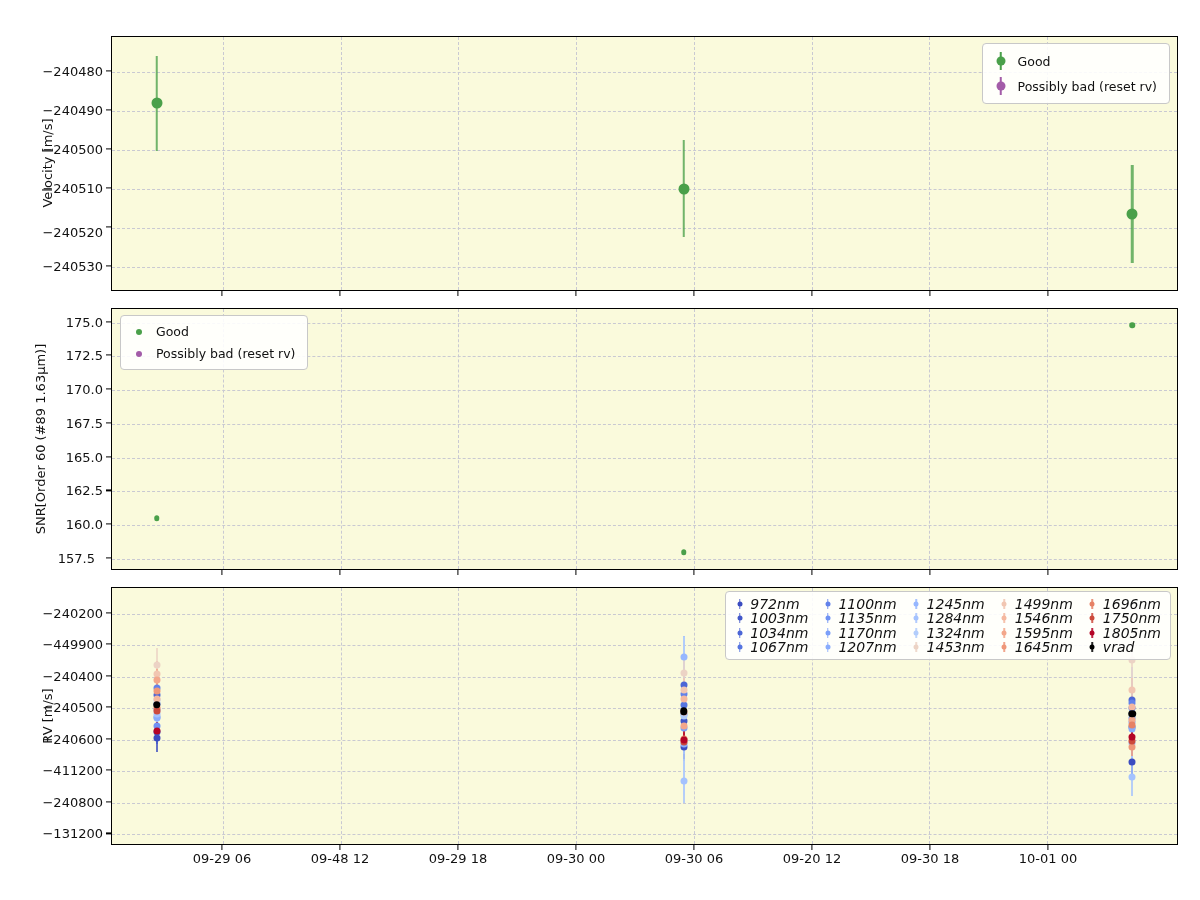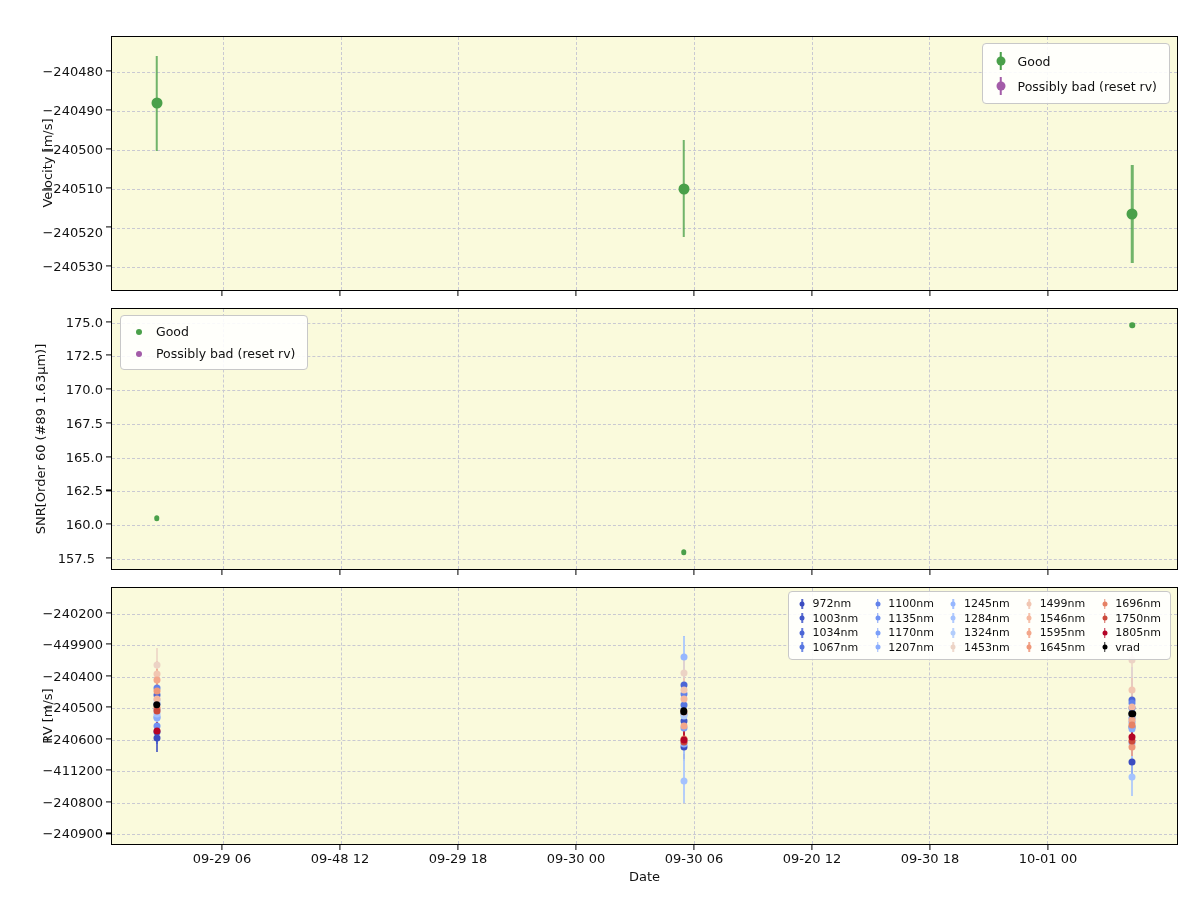--- a/index.html
+++ b/index.html
@@ -37,33 +37,32 @@
            transform:translate(-50%,-50%);}
   .dotm{width:6px;height:6px;border-radius:50%;display:inline-block;margin:0 3px;}
   .legend-rv{right:6px;top:3px;padding:5px 9px;display:grid;
              grid-template-rows:repeat(4,13.5px);grid-auto-flow:column;
              column-gap:15px;row-gap:1px;align-items:center;}
   .litem{display:flex;align-items:center;gap:6px;}
   .m{position:relative;width:9px;height:12px;flex:0 0 9px;}
   .mline{position:absolute;left:50%;top:1px;bottom:1px;width:1.5px;transform:translateX(-50%);opacity:.85;}
   .mdot{position:absolute;left:50%;top:50%;width:5px;height:5px;border-radius:50%;
         transform:translate(-50%,-50%);}
-  .llab{font-size:11px;white-space:nowrap;}
+  .llab{font-size:14px;white-space:nowrap;font-style:italic;}
 </style>
 </head>
 <body>
 
 <div class="figure" id="fig">
 
 
   <div class="ylab" style="left:47px;top:163px;">Velocity [m/s]</div>
   <div class="ylab" style="left:40px;top:439px;">SNR[Order 60 (#89 1.63µm)]</div>
   <div class="ylab" style="left:47px;top:716px;">RV [m/s]</div>
 
-  <div class="xlab">Date</div>
 
   <div class="panel" id="panel-velocity">
     <div class="legend legend-top">
       <div class="legend-item">
         <span class="ebm">
             <span class="ebm-line" style="background: rgb(74, 160, 74);"></span>
             <span class="ebm-dot" style="background: rgb(74, 160, 74);"></span>
           </span>
         <span>Good</span>
       </div>
@@ -470,21 +469,21 @@
     <div class="ytick" style="top: 675.628px; left: 8px;">−240400</div>
     <div class="tick-l" style="top: 707.169px; left: 106px;"></div>
     <div class="ytick" style="top: 707.169px; left: 8px;">−240500</div>
     <div class="tick-l" style="top: 738.709px; left: 106px;"></div>
     <div class="ytick" style="top: 738.709px; left: 8px;">−240600</div>
     <div class="tick-l" style="top: 770.249px; left: 106px;"></div>
     <div class="ytick" style="top: 770.249px; left: 8px;">−411200</div>
     <div class="tick-l" style="top: 801.79px; left: 106px;"></div>
     <div class="ytick" style="top: 801.79px; left: 8px;">−240800</div>
     <div class="tick-l" style="top: 833.33px; left: 106px;"></div>
-    <div class="ytick" style="top: 833.33px; left: 8px;">−240900</div>
+    <div class="ytick" style="top: 833.33px; left: 8px;">−131200</div>
     <div class="xtick" style="left: 221.968px;">09-29 06</div>
     <div class="xtick" style="left: 339.978px;">09-48 12</div>
     <div class="xtick" style="left: 457.988px;">09-29 18</div>
     <div class="xtick" style="left: 575.999px;">09-30 00</div>
     <div class="xtick" style="left: 694.009px;">09-30 06</div>
     <div class="xtick" style="left: 812.019px;">09-20 12</div>
     <div class="xtick" style="left: 930.029px;">09-30 18</div>
     <div class="xtick" style="left: 1048.04px;">10-01 00</div>
   </div>
 

